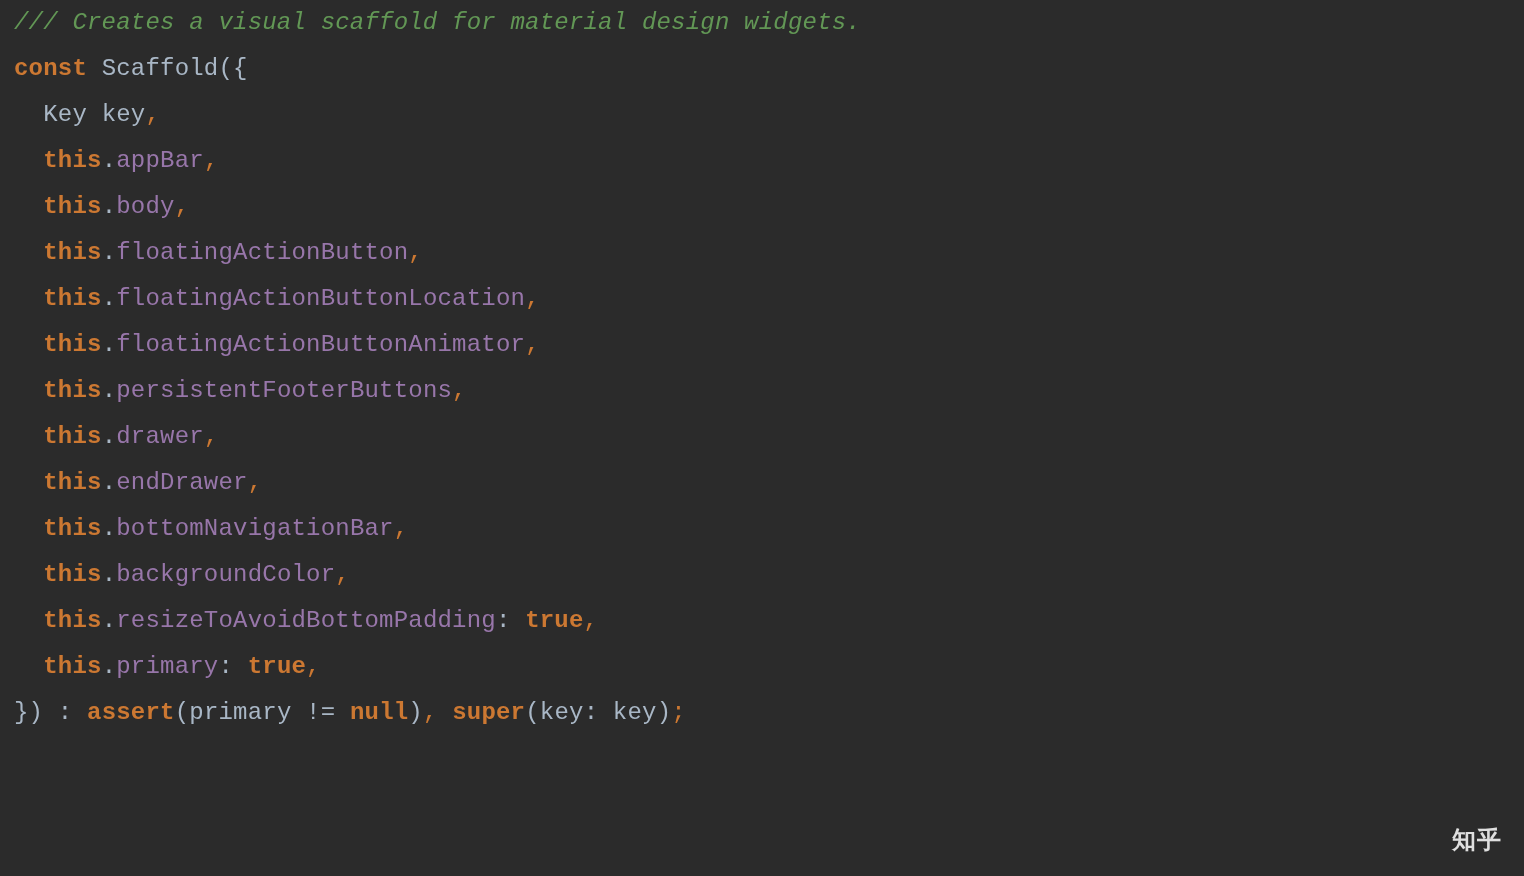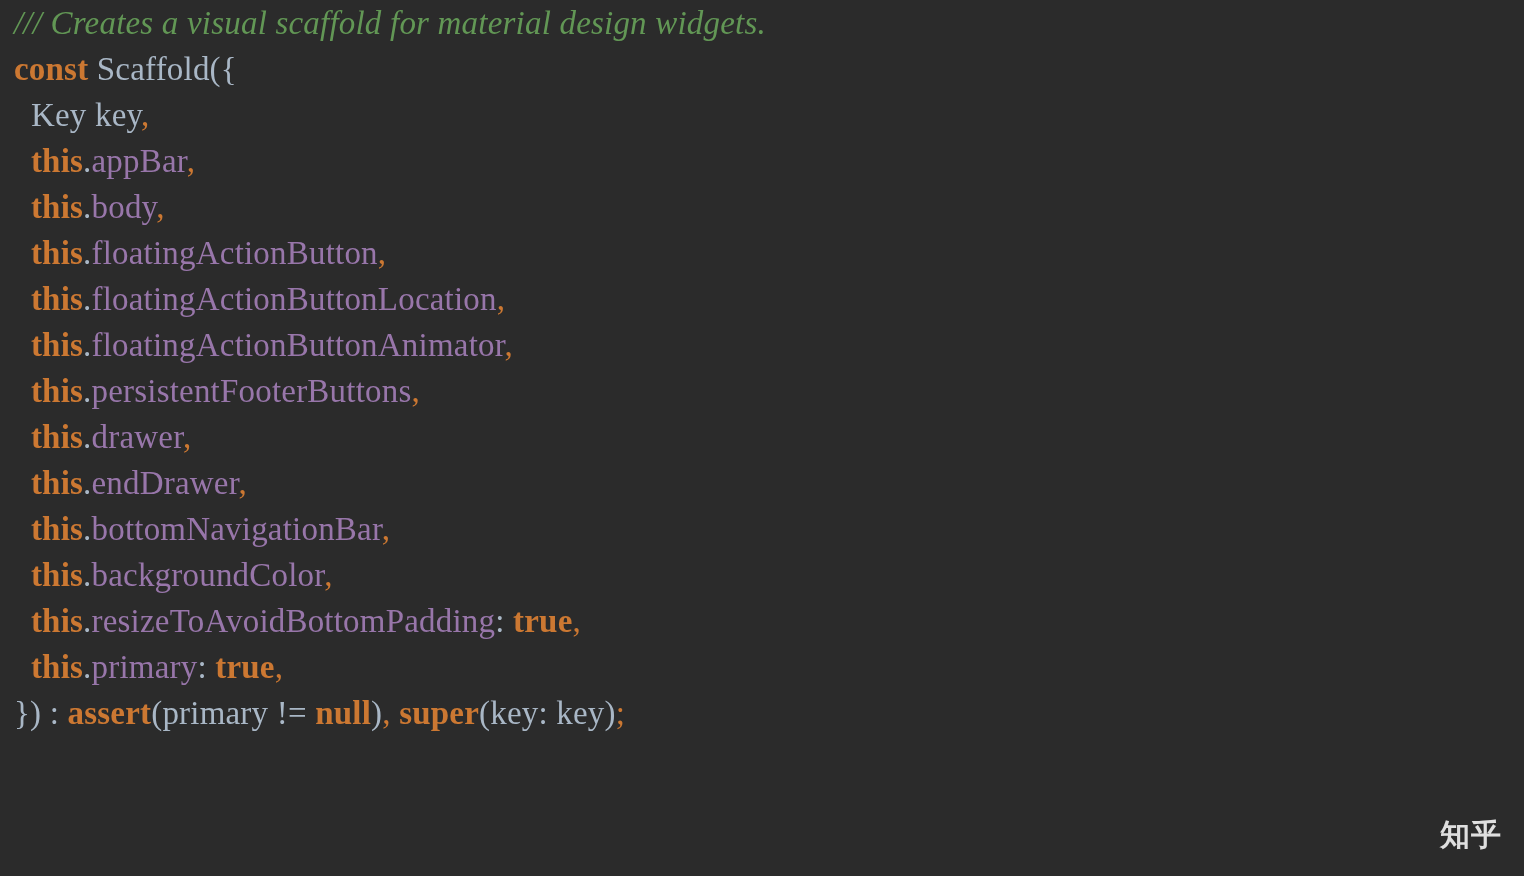--- a/index.html
+++ b/index.html
@@ -6,38 +6,38 @@
     margin: 0;
     padding: 0;
     width: 1524px;
     height: 876px;
     background: #2b2b2b;
     overflow: hidden;
   }
   pre.code {
     margin: 0;
     padding: 0 0 0 14px;
-    font-family: Liberation Serif, serif;
-    font-size: 33px;
+    font-family: Liberation Mono, monospace;
+    font-size: 24px;
     line-height: 46px;
     color: #a9b7c6;
     white-space: pre;
     letter-spacing: 0.2px;
   }
   .comment   { color: #629755; font-style: italic; }
   .keyword   { color: #cc7832; font-weight: bold; }
   .plain     { color: #a9b7c6; }
   .punct     { color: #cc7832; }
   .field     { color: #9876aa; }
   .watermark {
     position: absolute;
     right: 22px;
     bottom: 20px;
     font-family: Liberation Mono, monospace;
-    font-size: 30px;
+    font-size: 24px;
     color: rgba(255,255,255,0.85);
     display: flex;
     align-items: center;
     gap: 10px;
     pointer-events: none;
   }
   .watermark .zh-logo {
     font-weight: 700;
     letter-spacing: 1px;
   }

